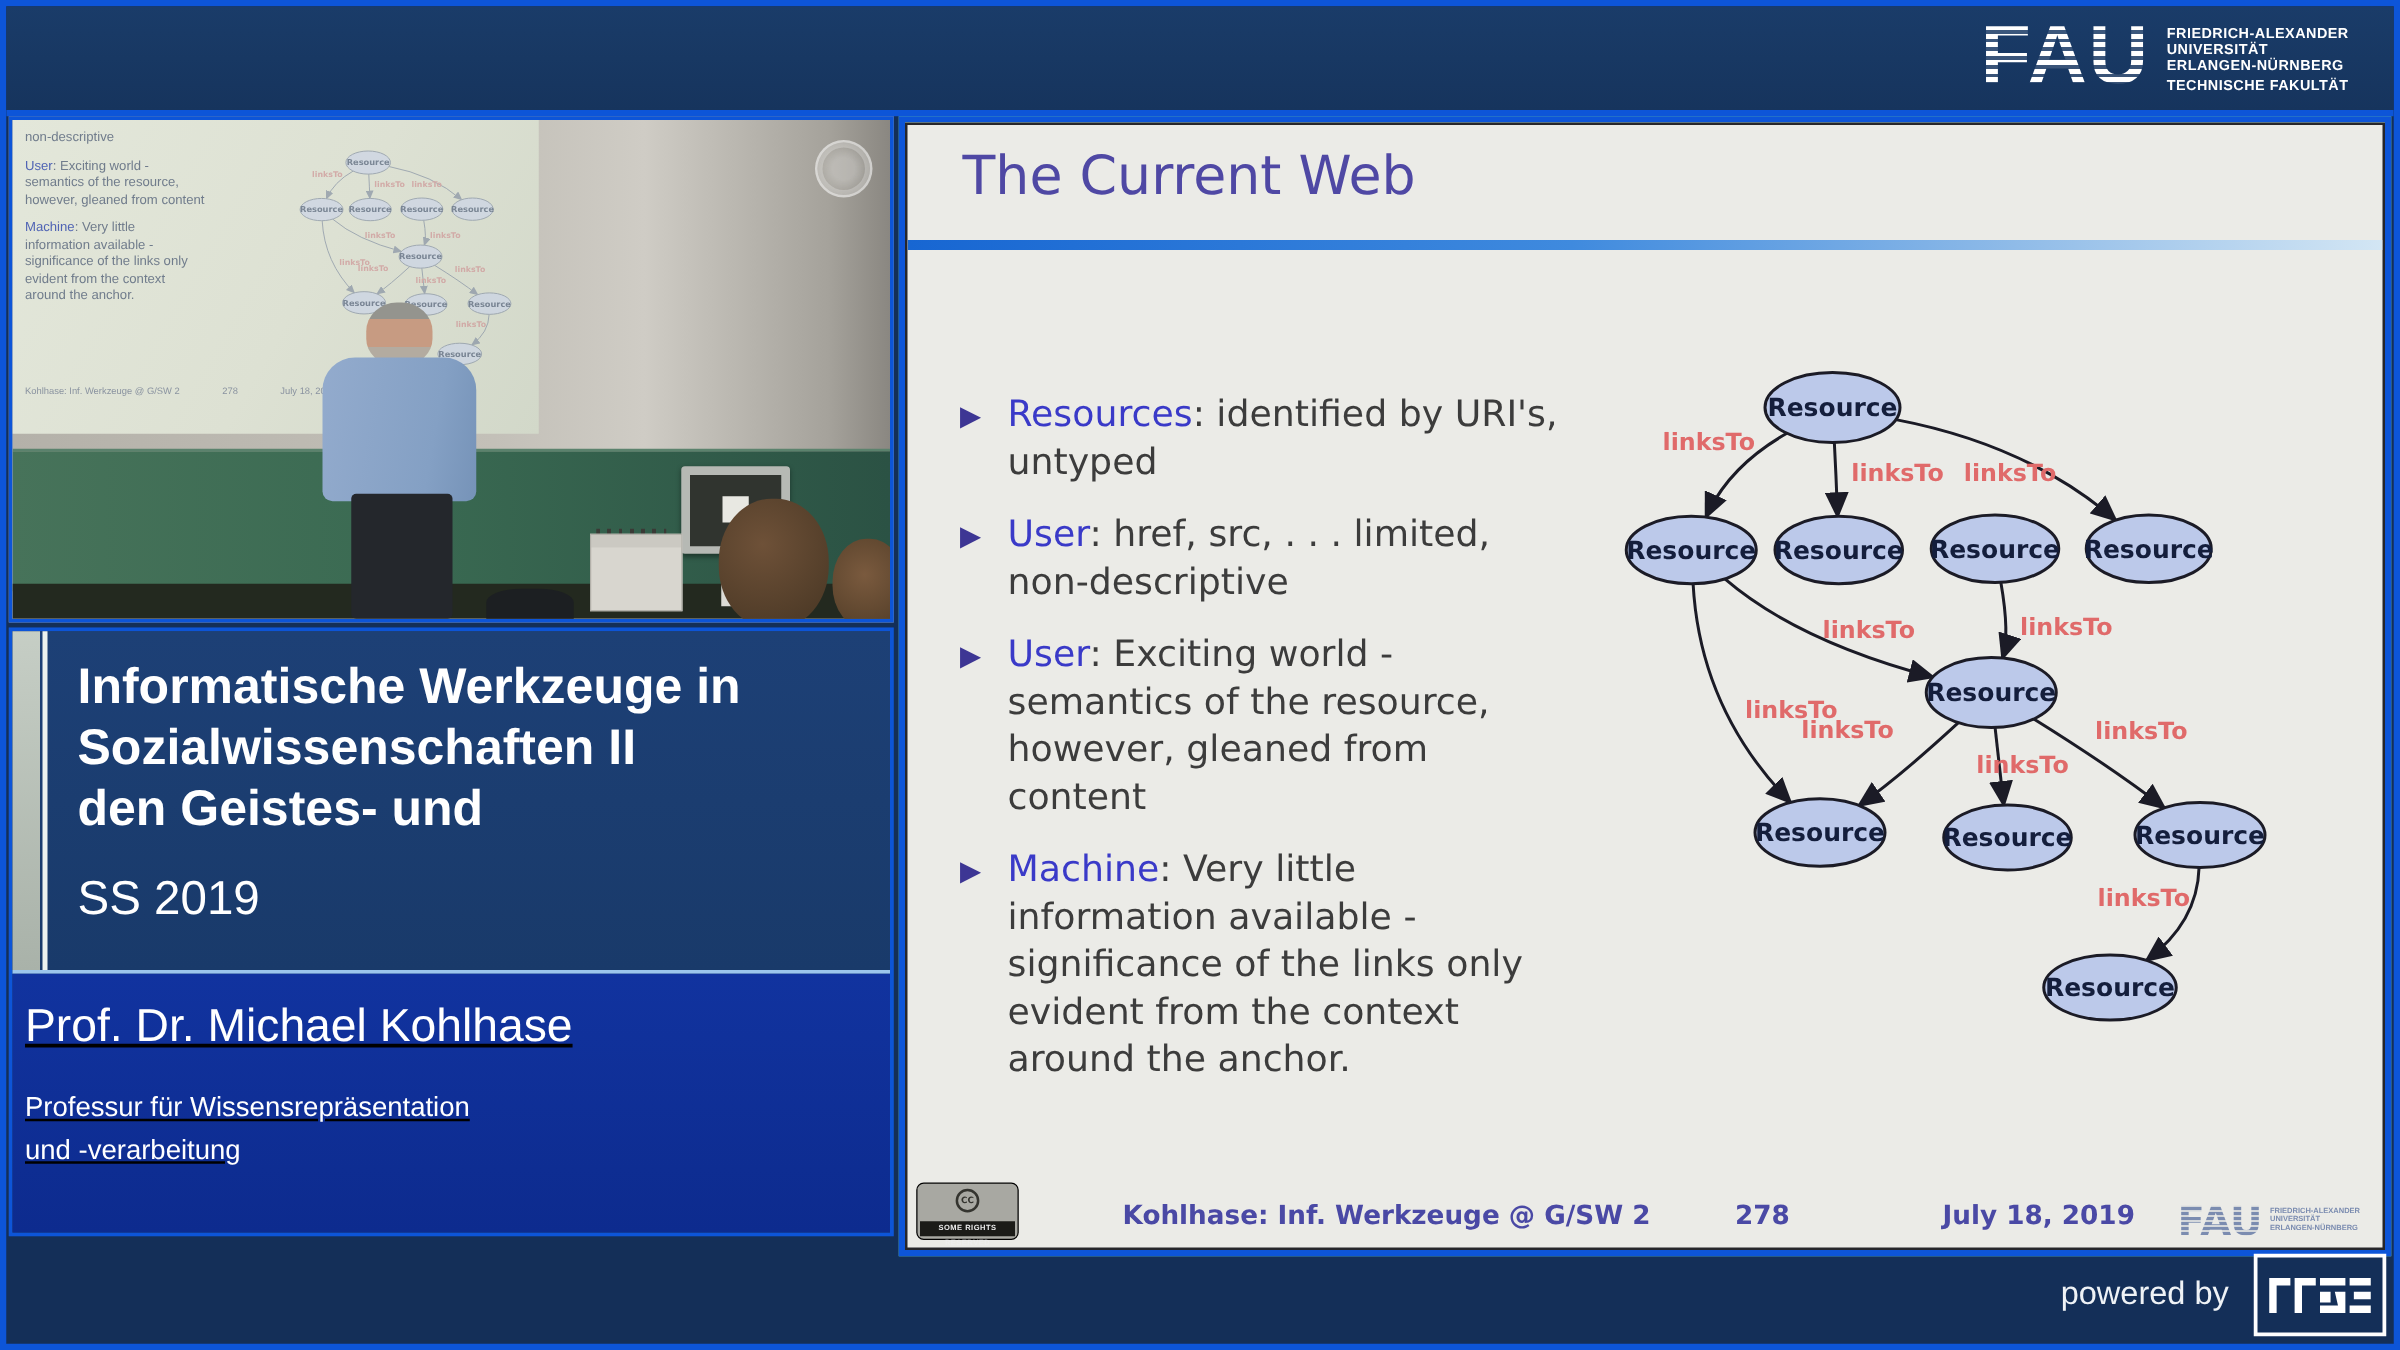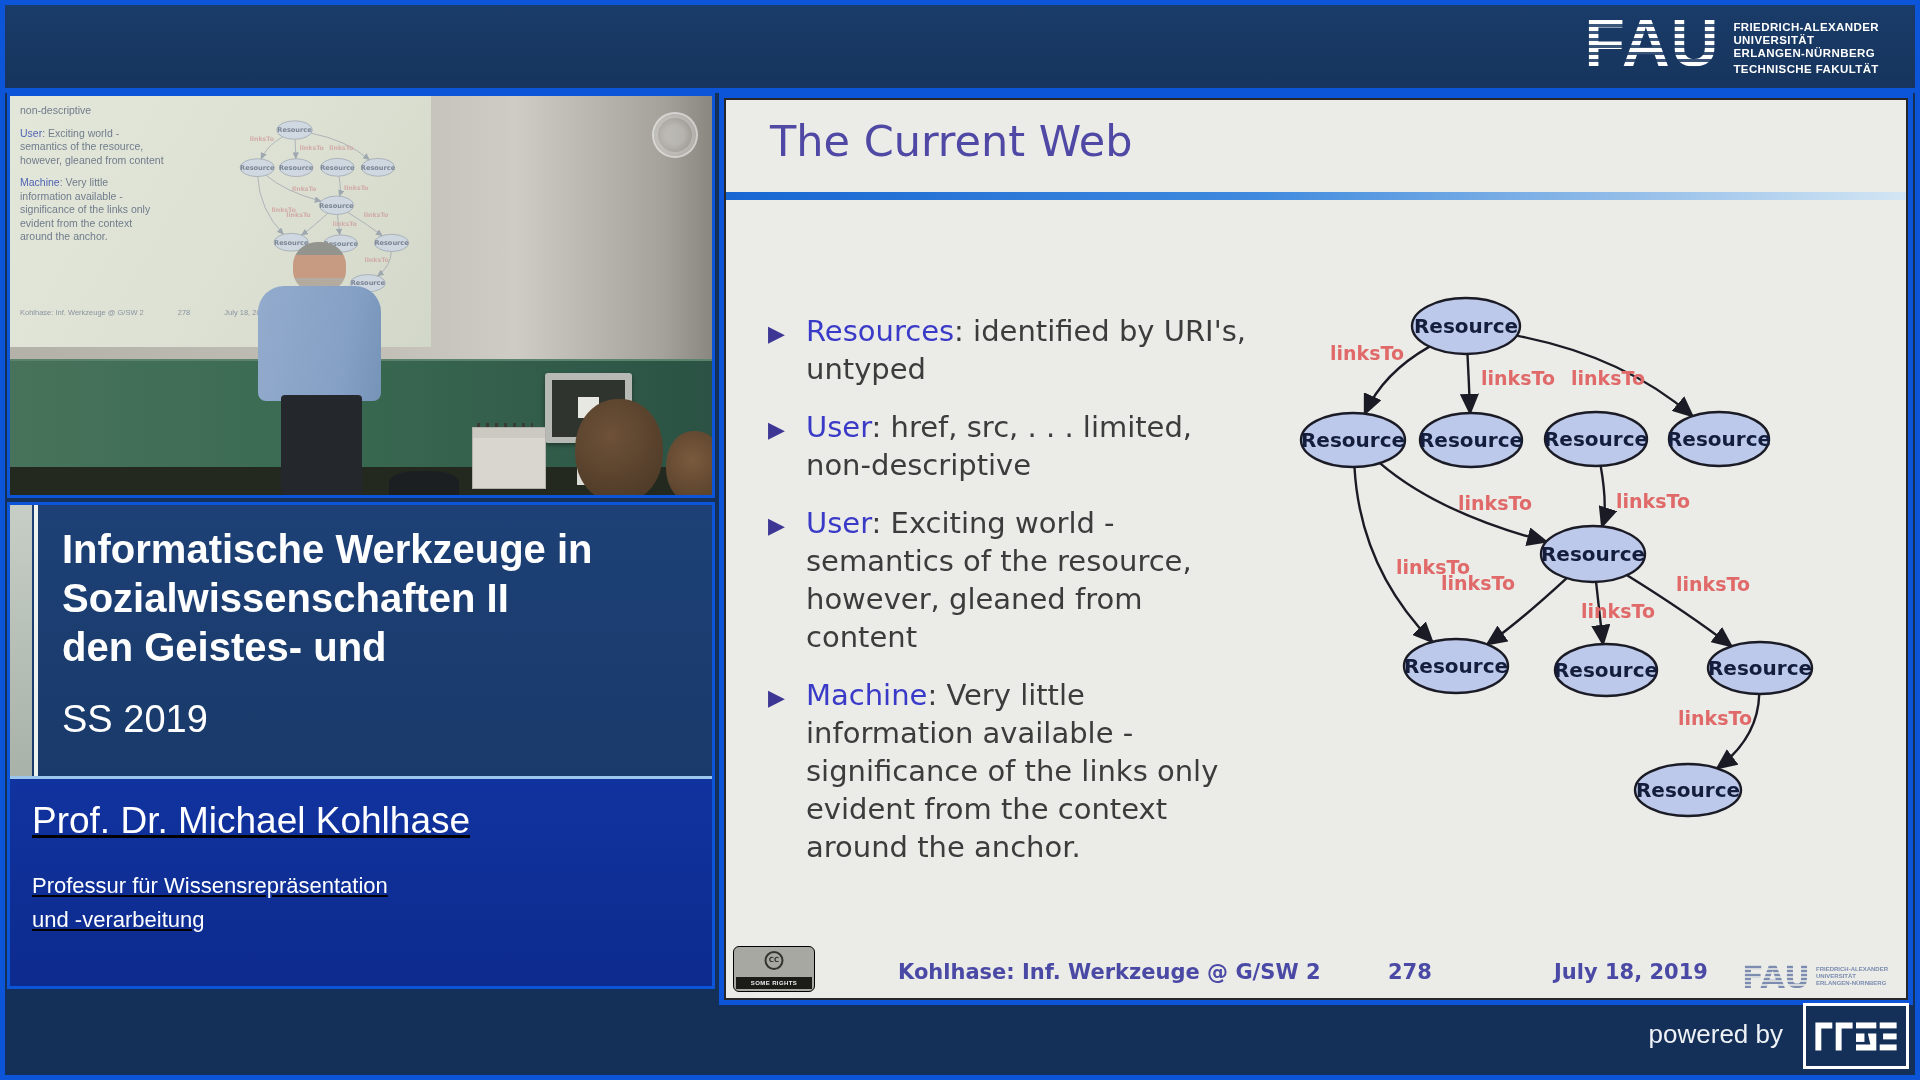--- a/index.html
+++ b/index.html
@@ -59,21 +59,21 @@
   .info{position:absolute;left:2px;top:497px;width:708px;height:487px;box-sizing:border-box;
         border:3px solid #0d55d8;background:#1b3c6f;text-decoration:underline;}
   .info-a{position:relative;width:100%;height:271px;background:linear-gradient(#1d4076,#193a6a);}
   .info-a .graybar{position:absolute;left:0;top:0;bottom:0;width:22px;background:linear-gradient(#c6cec5,#a9b2a9);}
   .info-a .whiteline{position:absolute;left:24px;top:0;bottom:0;width:4px;background:#edf2ef;}
   .info-a .txt{position:absolute;left:52px;top:20px;right:10px;color:#fff;}
   .course-title{font-size:40px;font-weight:bold;line-height:49px;}
   .course-term{margin-top:26px;font-size:38px;font-weight:normal;}
   .info-div{width:100%;height:3px;background:#9cc6ec;}
   .info-b{position:relative;width:100%;height:207px;background:linear-gradient(#11339f,#0d2b8e);
-          padding:20px 22px;box-sizing:border-box;color:#fff;}
+          padding:20px 10px;box-sizing:border-box;color:#fff;}
   .lecturer{font-size:37px;line-height:44px;}
   .chair{line-height:34px;}
   .chair-lines{margin-top:26px;font-size:22px;line-height:34px;}
 
   
   .slide-frame{position:absolute;left:714px;top:88px;width:1194px;height:912px;box-sizing:border-box;
                border:5px solid #0d55d8;background:#86efac;}
   .slide{position:relative;width:100%;height:100%;box-sizing:border-box;border:2px solid #26262b;
          background:#ebebe7;font-family:"DejaVu Sans",sans-serif;overflow:hidden;}
   .slide-title{position:absolute;left:44px;top:16px;font-size:43px;color:#4f48a4;}

